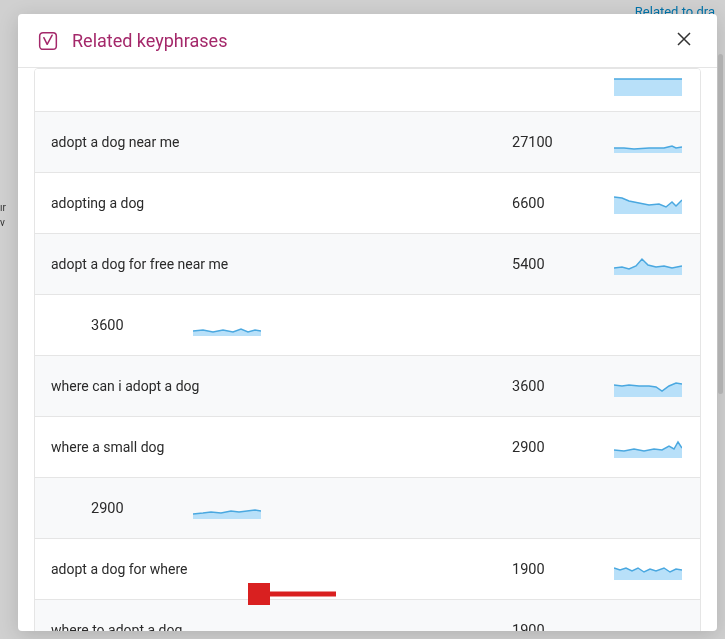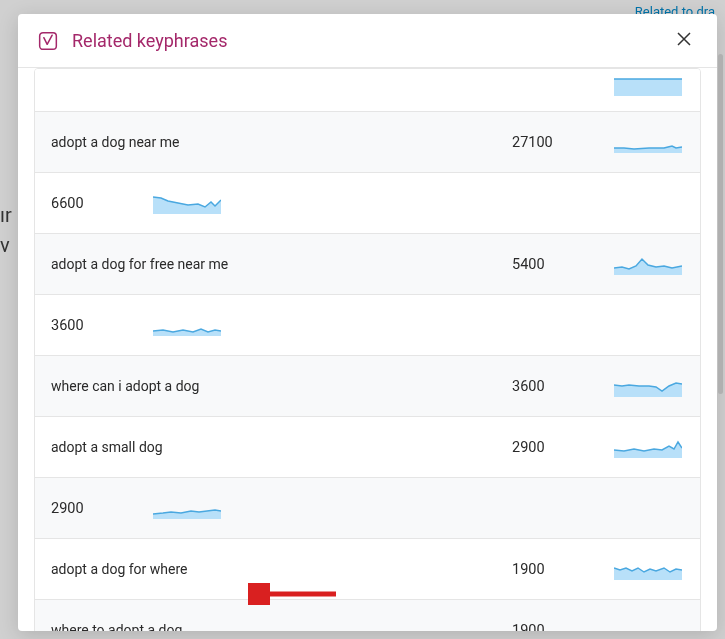--- a/index.html
+++ b/index.html
@@ -19,21 +19,21 @@
       position: absolute;
       top: 4px;
       right: 10px;
       color: #0073aa;
       font-size: 13px;
     }
     .bg-left {
       position: absolute;
       left: 0;
       top: 200px;
-      font-size: 20px;
+      font-size: 10px;
       color: #333;
       line-height: 1.5;
     }
     .modal {
       position: absolute;
       top: 14px;
       left: 18px;
       right: 8px;
       bottom: 8px;
       background: #fff;
@@ -116,20 +116,21 @@
     .col-keyphrase {
       flex: 1;
       font-size: 14px;
       color: #2a2a2a;
     }
     .col-volume {
       width: 100px;
       text-align: left;
       font-size: 14.5px;
       color: #2a2a2a;
+      margin-left: 40px;
     }
     .col-trend {
       width: 72px;
       height: 24px;
       display: flex;
       align-items: center;
       justify-content: center;
     }
     .sparkline {
       width: 68px;
@@ -207,20 +208,21 @@
           <div class="col-keyphrase">adopt a dog near me</div>
           <div class="col-volume">27100</div>
           <div class="col-trend">
             <svg class="sparkline" viewBox="0 0 68 22">
               <path d="M0,17 L10,17 L20,18 L35,17 L50,17 L58,15 L62,17 L68,16 L68,22 L0,22 Z" fill="#b8e0f9"></path>
               <path d="M0,17 L10,17 L20,18 L35,17 L50,17 L58,15 L62,17 L68,16" fill="none" stroke="#4aa8e0" stroke-width="1.5"></path>
             </svg>
           </div>
         </div>
         <div class="table-row">
+          <div class="col-keyphrase">adopting a dog</div>
           <div class="col-volume">6600</div>
           <div class="col-trend">
             <svg class="sparkline" viewBox="0 0 68 22">
               <path d="M0,5 L8,6 L15,9 L25,11 L35,13 L45,12 L52,15 L58,10 L62,14 L68,8 L68,22 L0,22 Z" fill="#b8e0f9"></path>
               <path d="M0,5 L8,6 L15,9 L25,11 L35,13 L45,12 L52,15 L58,10 L62,14 L68,8" fill="none" stroke="#4aa8e0" stroke-width="1.5"></path>
             </svg>
           </div>
         </div>
         <div class="table-row">
           <div class="col-keyphrase">adopt a dog for free near me</div>
@@ -245,21 +247,21 @@
           <div class="col-keyphrase">where can i adopt a dog</div>
           <div class="col-volume">3600</div>
           <div class="col-trend">
             <svg class="sparkline" viewBox="0 0 68 22">
               <path d="M0,10 L8,11 L15,10 L25,11 L35,11 L42,12 L48,16 L55,11 L62,8 L68,9 L68,22 L0,22 Z" fill="#b8e0f9"></path>
               <path d="M0,10 L8,11 L15,10 L25,11 L35,11 L42,12 L48,16 L55,11 L62,8 L68,9" fill="none" stroke="#4aa8e0" stroke-width="1.5"></path>
             </svg>
           </div>
         </div>
         <div class="table-row">
-          <div class="col-keyphrase">adopt a small dog</div>
+          <div class="col-keyphrase">where a small dog</div>
           <div class="col-volume">2900</div>
           <div class="col-trend">
             <svg class="sparkline" viewBox="0 0 68 22">
               <path d="M0,14 L10,15 L20,13 L30,15 L40,13 L48,14 L55,10 L60,13 L64,6 L68,12 L68,22 L0,22 Z" fill="#b8e0f9"></path>
               <path d="M0,14 L10,15 L20,13 L30,15 L40,13 L48,14 L55,10 L60,13 L64,6 L68,12" fill="none" stroke="#4aa8e0" stroke-width="1.5"></path>
             </svg>
           </div>
         </div>
         <div class="table-row">
           <div class="col-volume">2900</div>

